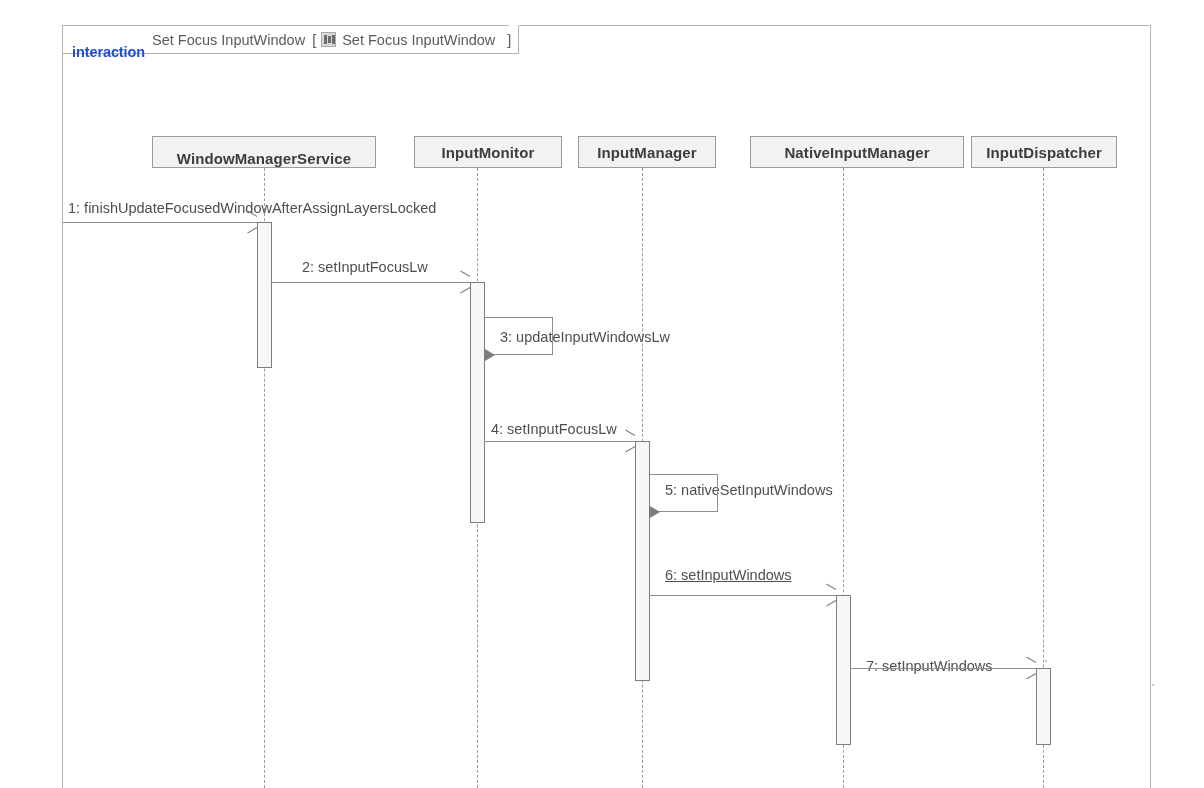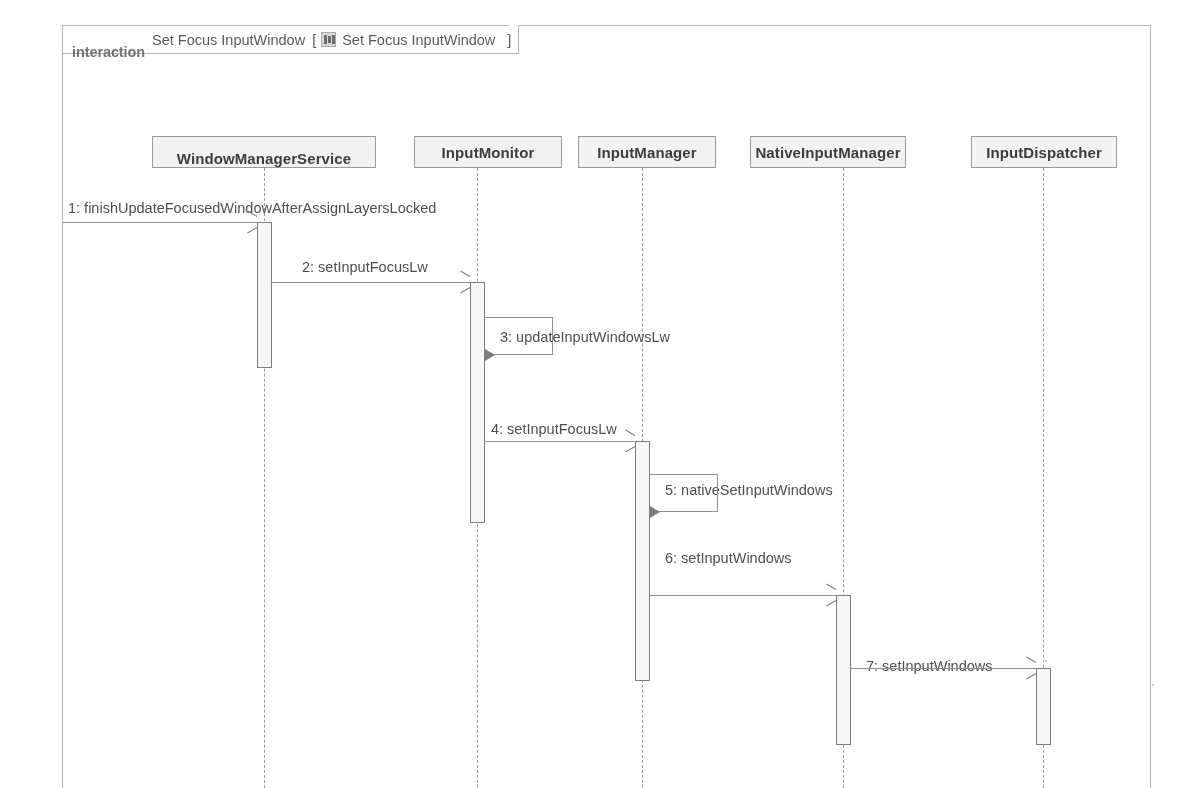--- a/index.html
+++ b/index.html
@@ -46,21 +46,21 @@
     background: #ffffff;
     display: flex;
     align-items: center;
     padding: 0 7px 0 9px;
     white-space: nowrap;
     font-size: 14.5px;
     color: #4a4a4a;
   }
   .frame-tag .kw {
     font-weight: bold;
-    color: #737373;
+    color: #1d4ed8;
     margin-right: 7px;
     letter-spacing: -0.1px;
     margin-top: 24px;
   }
   .frame-tag .nm {
     color: #5a5a5a;
     margin-right: 7px;
   }
   .frame-tag .brk {
     color: #5a5a5a;
@@ -201,21 +201,21 @@
       </div>
       <div class="lifeline-line" style="left: 264px; top: 168px; height: 620px;"></div>
       <div class="lifeline-head" style="left: 414px; top: 136px; width: 148px;">
         <span>InputMonitor</span>
       </div>
       <div class="lifeline-line" style="left: 477px; top: 168px; height: 620px;"></div>
       <div class="lifeline-head" style="left: 578px; top: 136px; width: 138px;">
         <span>InputManager</span>
       </div>
       <div class="lifeline-line" style="left: 642px; top: 168px; height: 620px;"></div>
-      <div class="lifeline-head" style="left: 750px; top: 136px; width: 156px;">
+      <div class="lifeline-head" style="left: 750px; top: 136px; width: 214px;">
         <span>NativeInputManager</span>
       </div>
       <div class="lifeline-line" style="left: 843px; top: 168px; height: 620px;"></div>
       <div class="lifeline-head" style="left: 971px; top: 136px; width: 146px;">
         <span>InputDispatcher</span>
       </div>
       <div class="lifeline-line" style="left: 1043px; top: 168px; height: 620px;"></div>
       <div class="activation" style="left: 257px; top: 222px; height: 146px;"></div>
       <div class="activation" style="left: 470px; top: 282px; height: 241px;"></div>
       <div class="activation" style="left: 635px; top: 441px; height: 240px;"></div>
@@ -229,21 +229,21 @@
       <div class="arrow-open" style="left: 459px; top: 276px;"></div>
       <div class="msg-label" style="left: 500px; top: 329px;">3: updateInputWindowsLw</div>
       <div class="selfcall" style="left: 485px; top: 317px; width: 68px; height: 38px;"></div>
       <div class="arrow-solid" style="left: 485px; top: 349px; transform: rotate(180deg);"></div>
       <div class="msg-label" style="left: 491px; top: 421px;">4: setInputFocusLw</div>
       <div class="msg-line" style="left: 484px; top: 441px; width: 151px;"></div>
       <div class="arrow-open" style="left: 624px; top: 435px;"></div>
       <div class="msg-label" style="left: 665px; top: 482px;">5: nativeSetInputWindows</div>
       <div class="selfcall" style="left: 650px; top: 474px; width: 68px; height: 38px;"></div>
       <div class="arrow-solid" style="left: 650px; top: 506px; transform: rotate(180deg);"></div>
-      <div class="msg-label" style="left: 665px; top: 550px;">6: setInputWindows</div>
+      <div class="msg-label" style="left: 665px; top: 567px; text-decoration: underline;">6: setInputWindows</div>
       <div class="msg-line" style="left: 649px; top: 595px; width: 187px;"></div>
       <div class="arrow-open" style="left: 825px; top: 589px;"></div>
       <div class="msg-label" style="left: 866px; top: 658px;">7: setInputWindows</div>
       <div class="msg-line" style="left: 850px; top: 668px; width: 186px;"></div>
       <div class="arrow-open" style="left: 1025px; top: 662px;"></div>
     </div>
 
   <div class="corner-dot" style="left:1045px; top:660px;"></div>
   <div class="corner-dot" style="left:1152px; top:684px;"></div>
 <div class="tag-fold" style="left: 509px; top: 25px;"></div>

